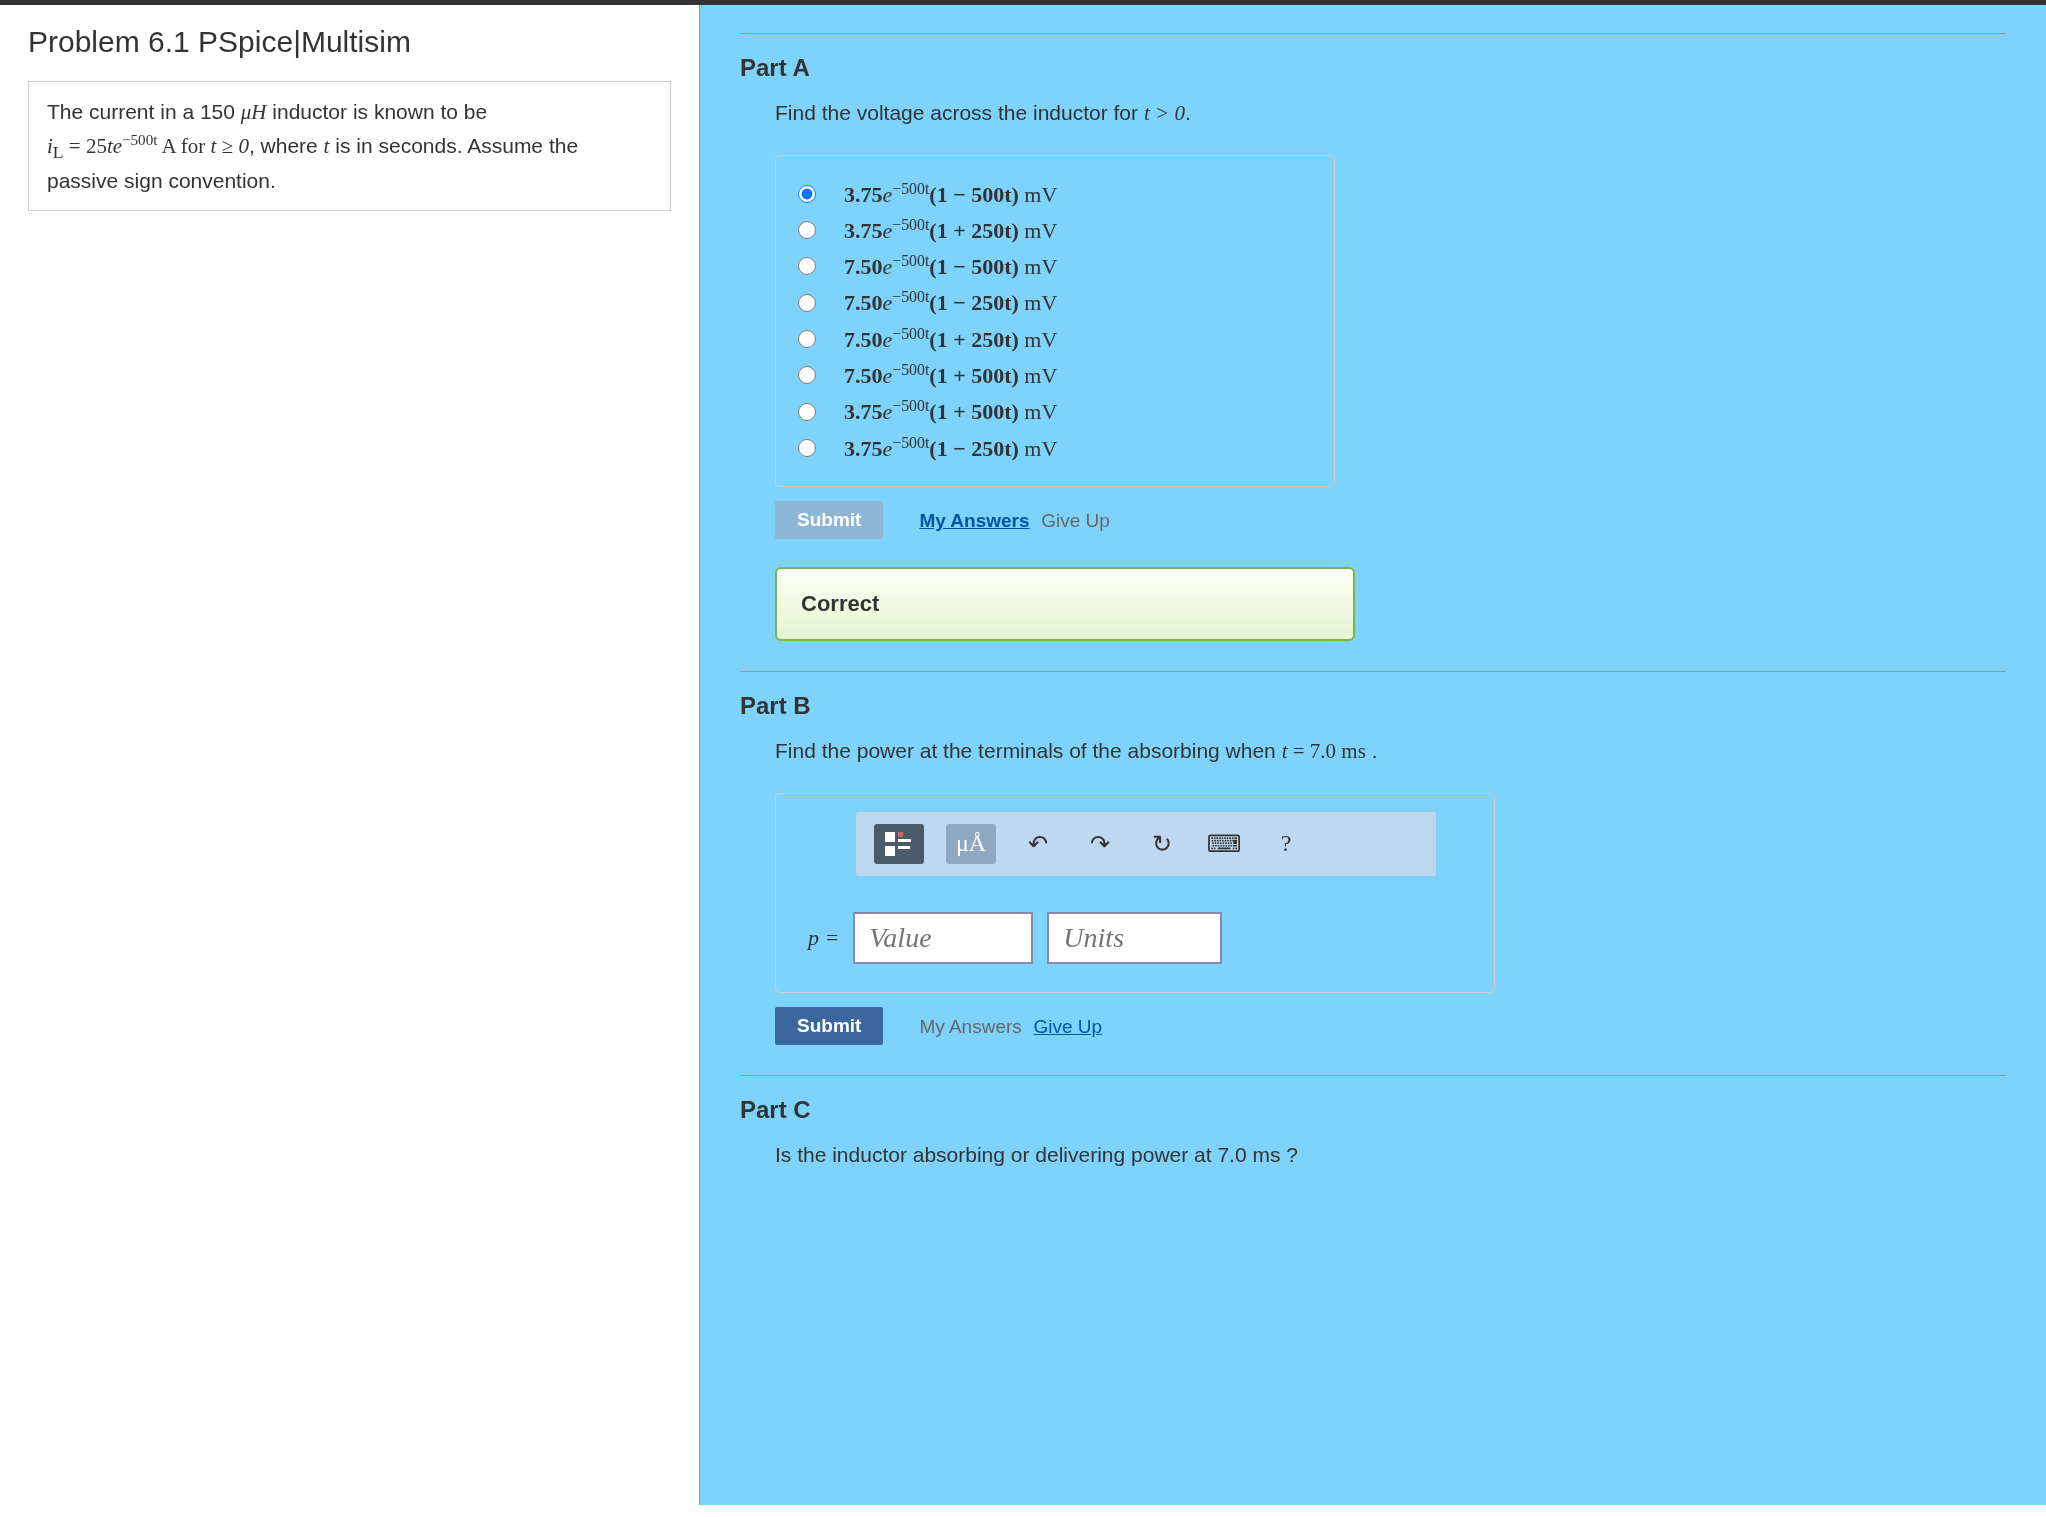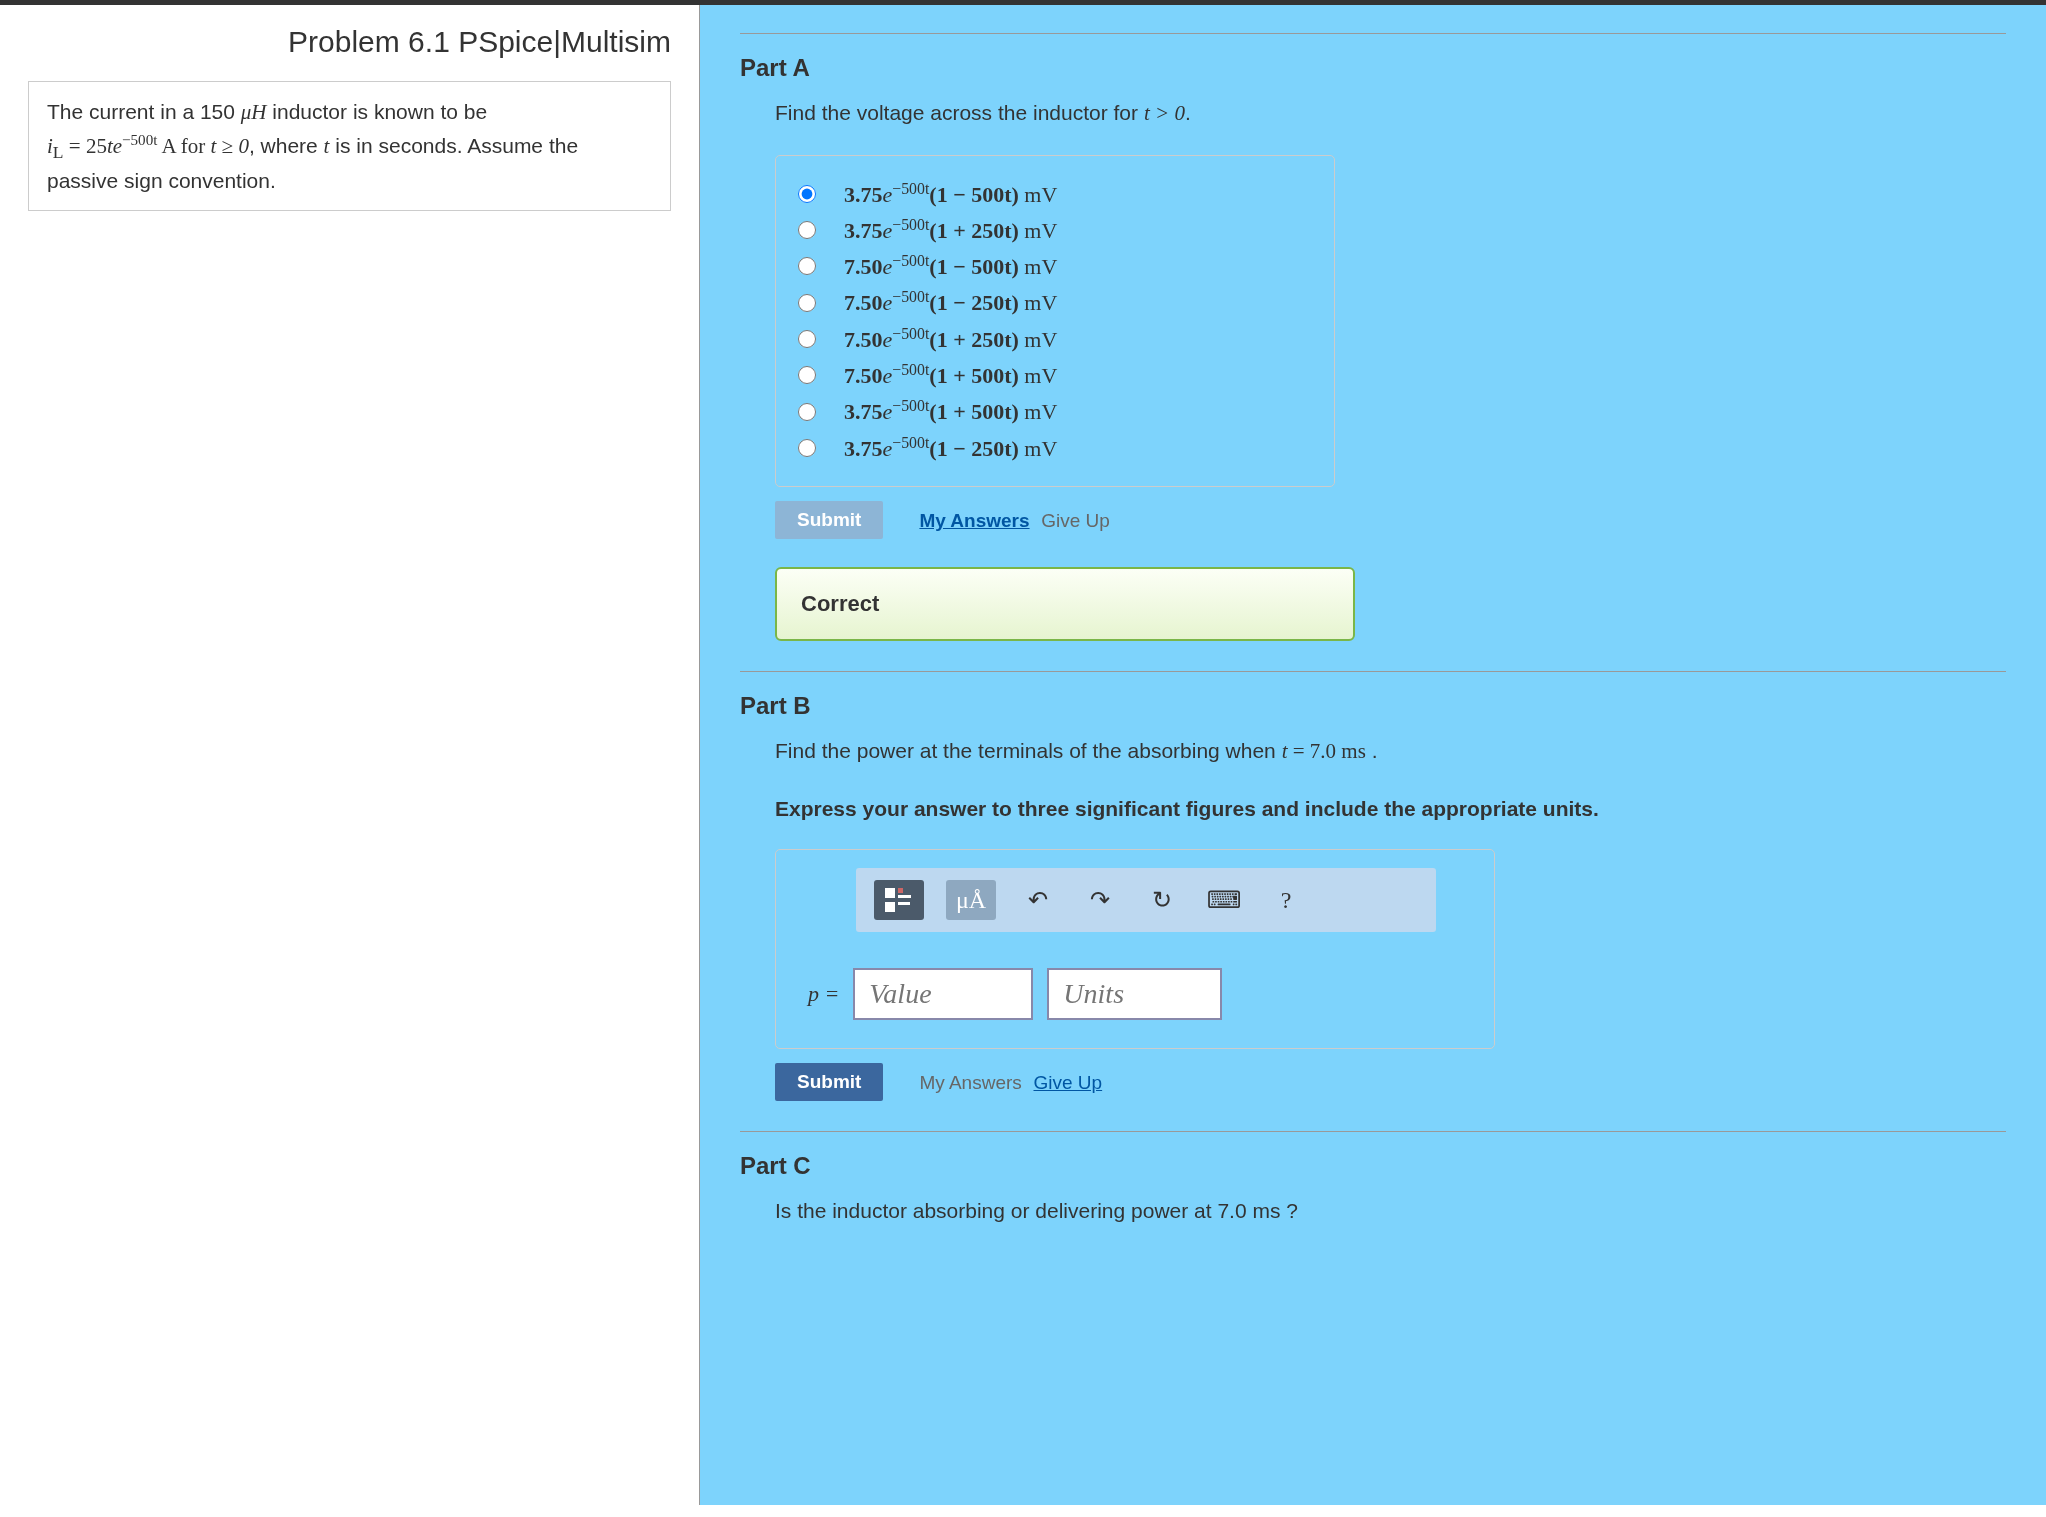--- a/index.html
+++ b/index.html
@@ -23,21 +23,20 @@
 .right-col {
   flex: 1;
   padding: 20px 40px 20px 40px;
   background: #7dd3fc;
 }
 .problem-title {
   font-size: 30px;
   color: #333;
   font-weight: normal;
   margin-bottom: 22px;
-  text-align: right;
 }
 .desc-box {
   border: 1.5px solid #ccc;
   padding: 14px 18px;
   font-size: 21px;
   line-height: 1.5;
   color: #333;
 }
 .math-i { font-style: italic; font-family: "Times New Roman", serif; }
 .math { font-family: "Times New Roman", serif; }
@@ -226,21 +225,20 @@
       <div class="correct-box">Correct</div>
     </div>
 
     <hr class="part-divider">
 
     <div class="part-title">Part B</div>
     <div class="part-body">
       <div class="prompt">
         <span>Find the power at the terminals of the absorbing when </span><span class="math-i">t</span><span class="math"> = 7.0  ms</span><span> .</span>
       </div>
-      <div class="prompt bold">Express your answer to three significant figures and include the appropriate units.</div>
 
       <div class="answer-box">
         <div class="toolbar">
           <button class="tool-btn boxed">
             <svg width="30" height="26" viewBox="0 0 30 26">
                 <rect x="1" y="1" width="10" height="10" fill="#fff"></rect>
                 <rect x="14" y="1" width="5" height="5" fill="#c66"></rect>
                 <rect x="14" y="8" width="13" height="3" fill="#fff"></rect>
                 <rect x="1" y="15" width="10" height="10" fill="#fff"></rect>
                 <rect x="14" y="15" width="12" height="3" fill="#fff"></rect>

